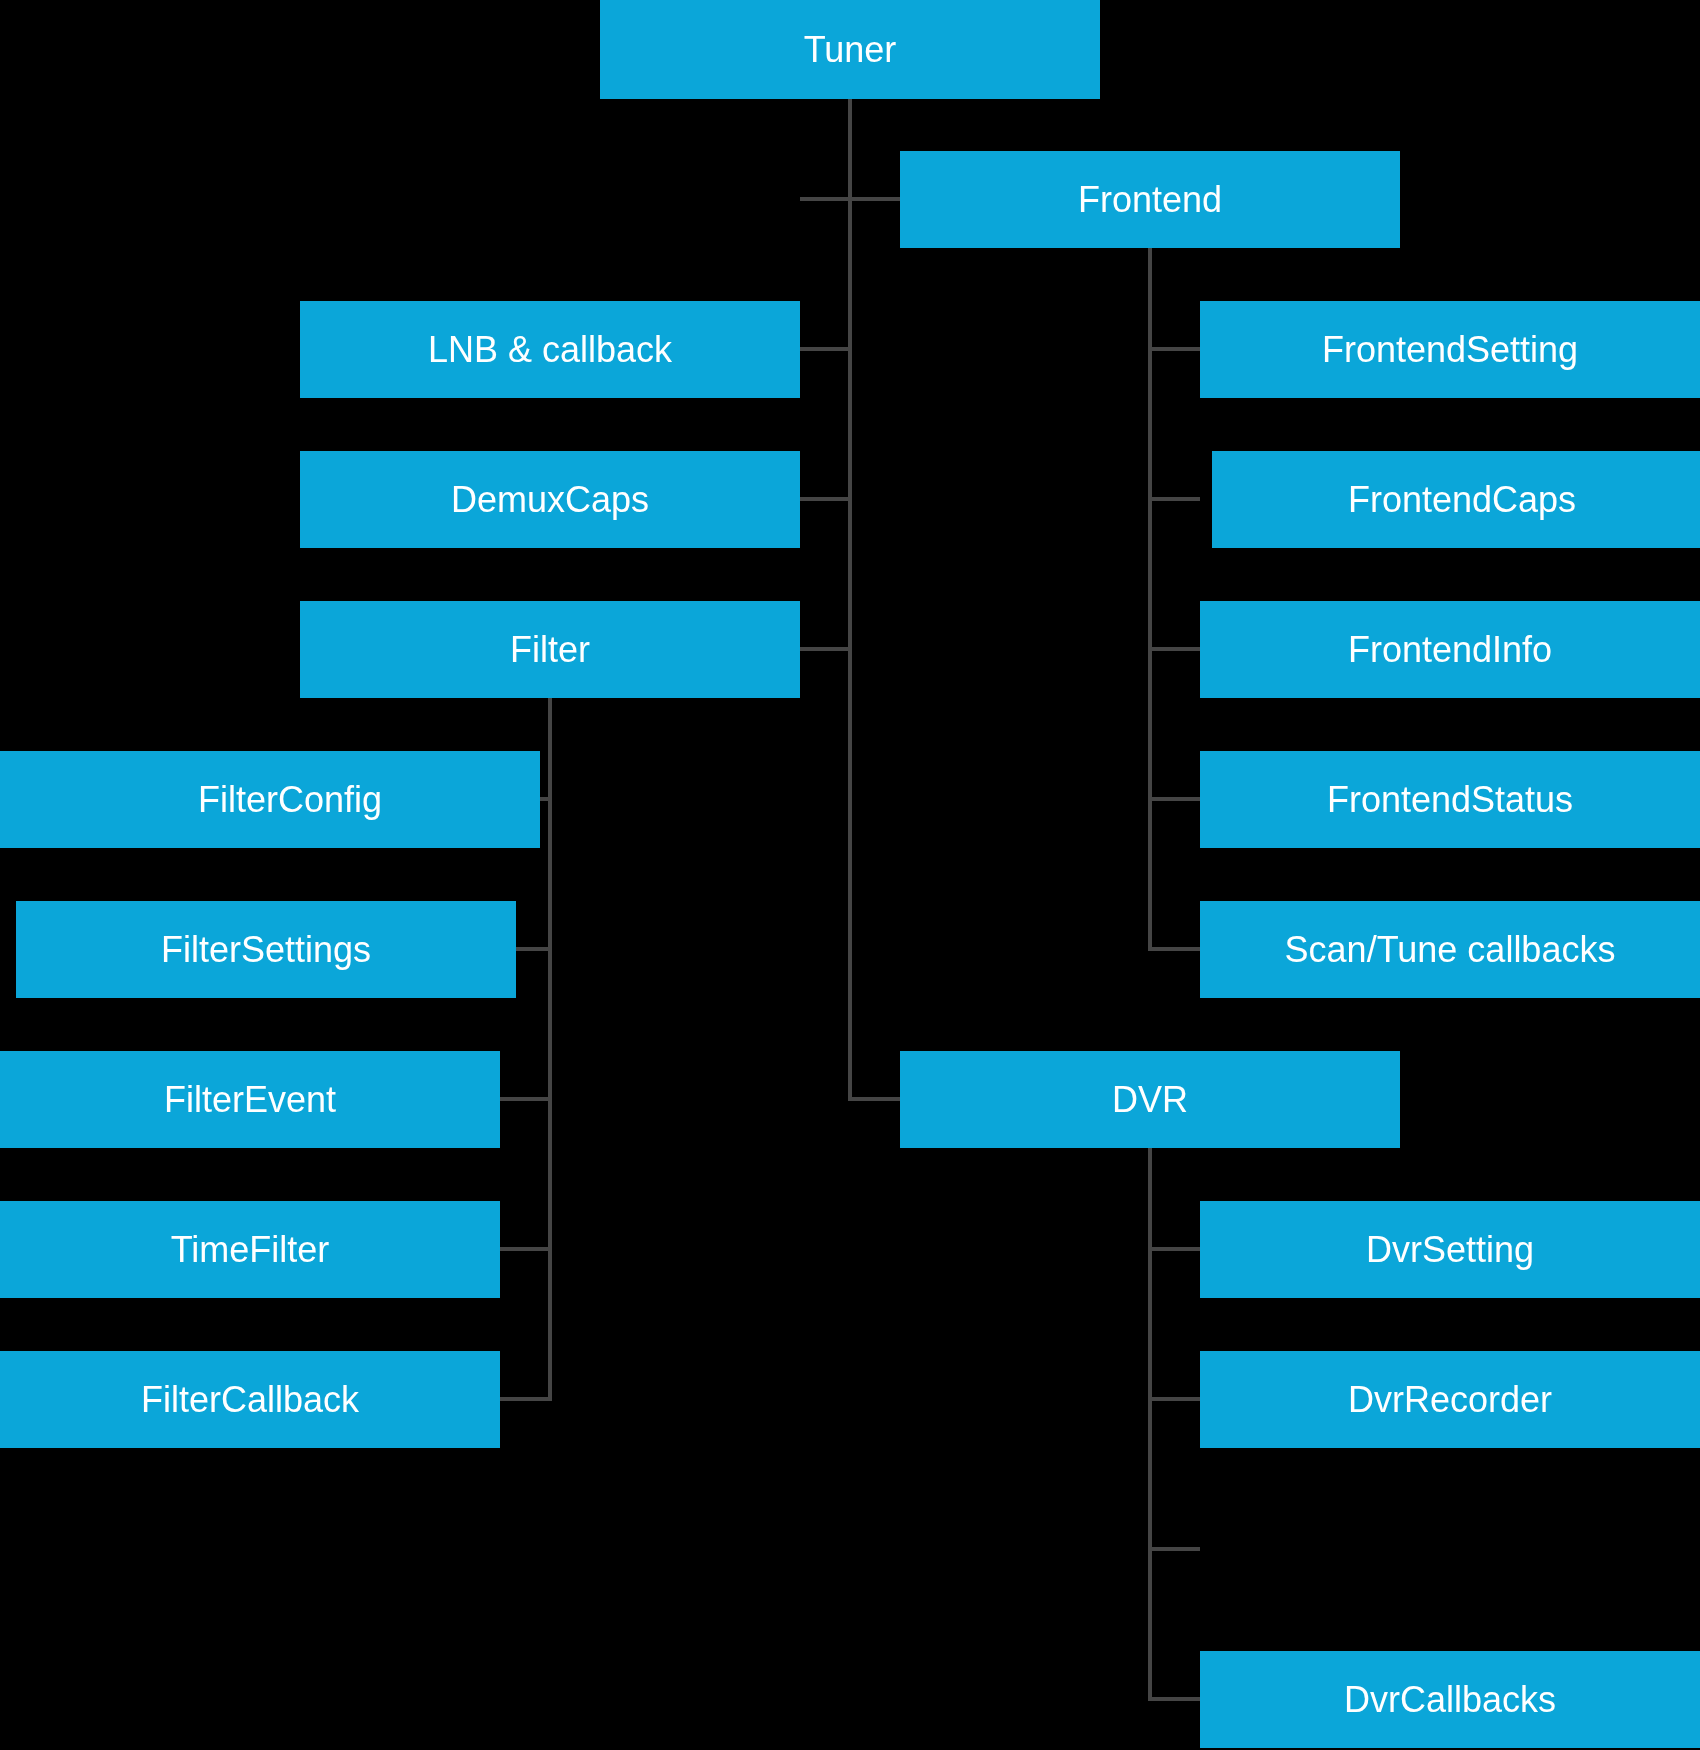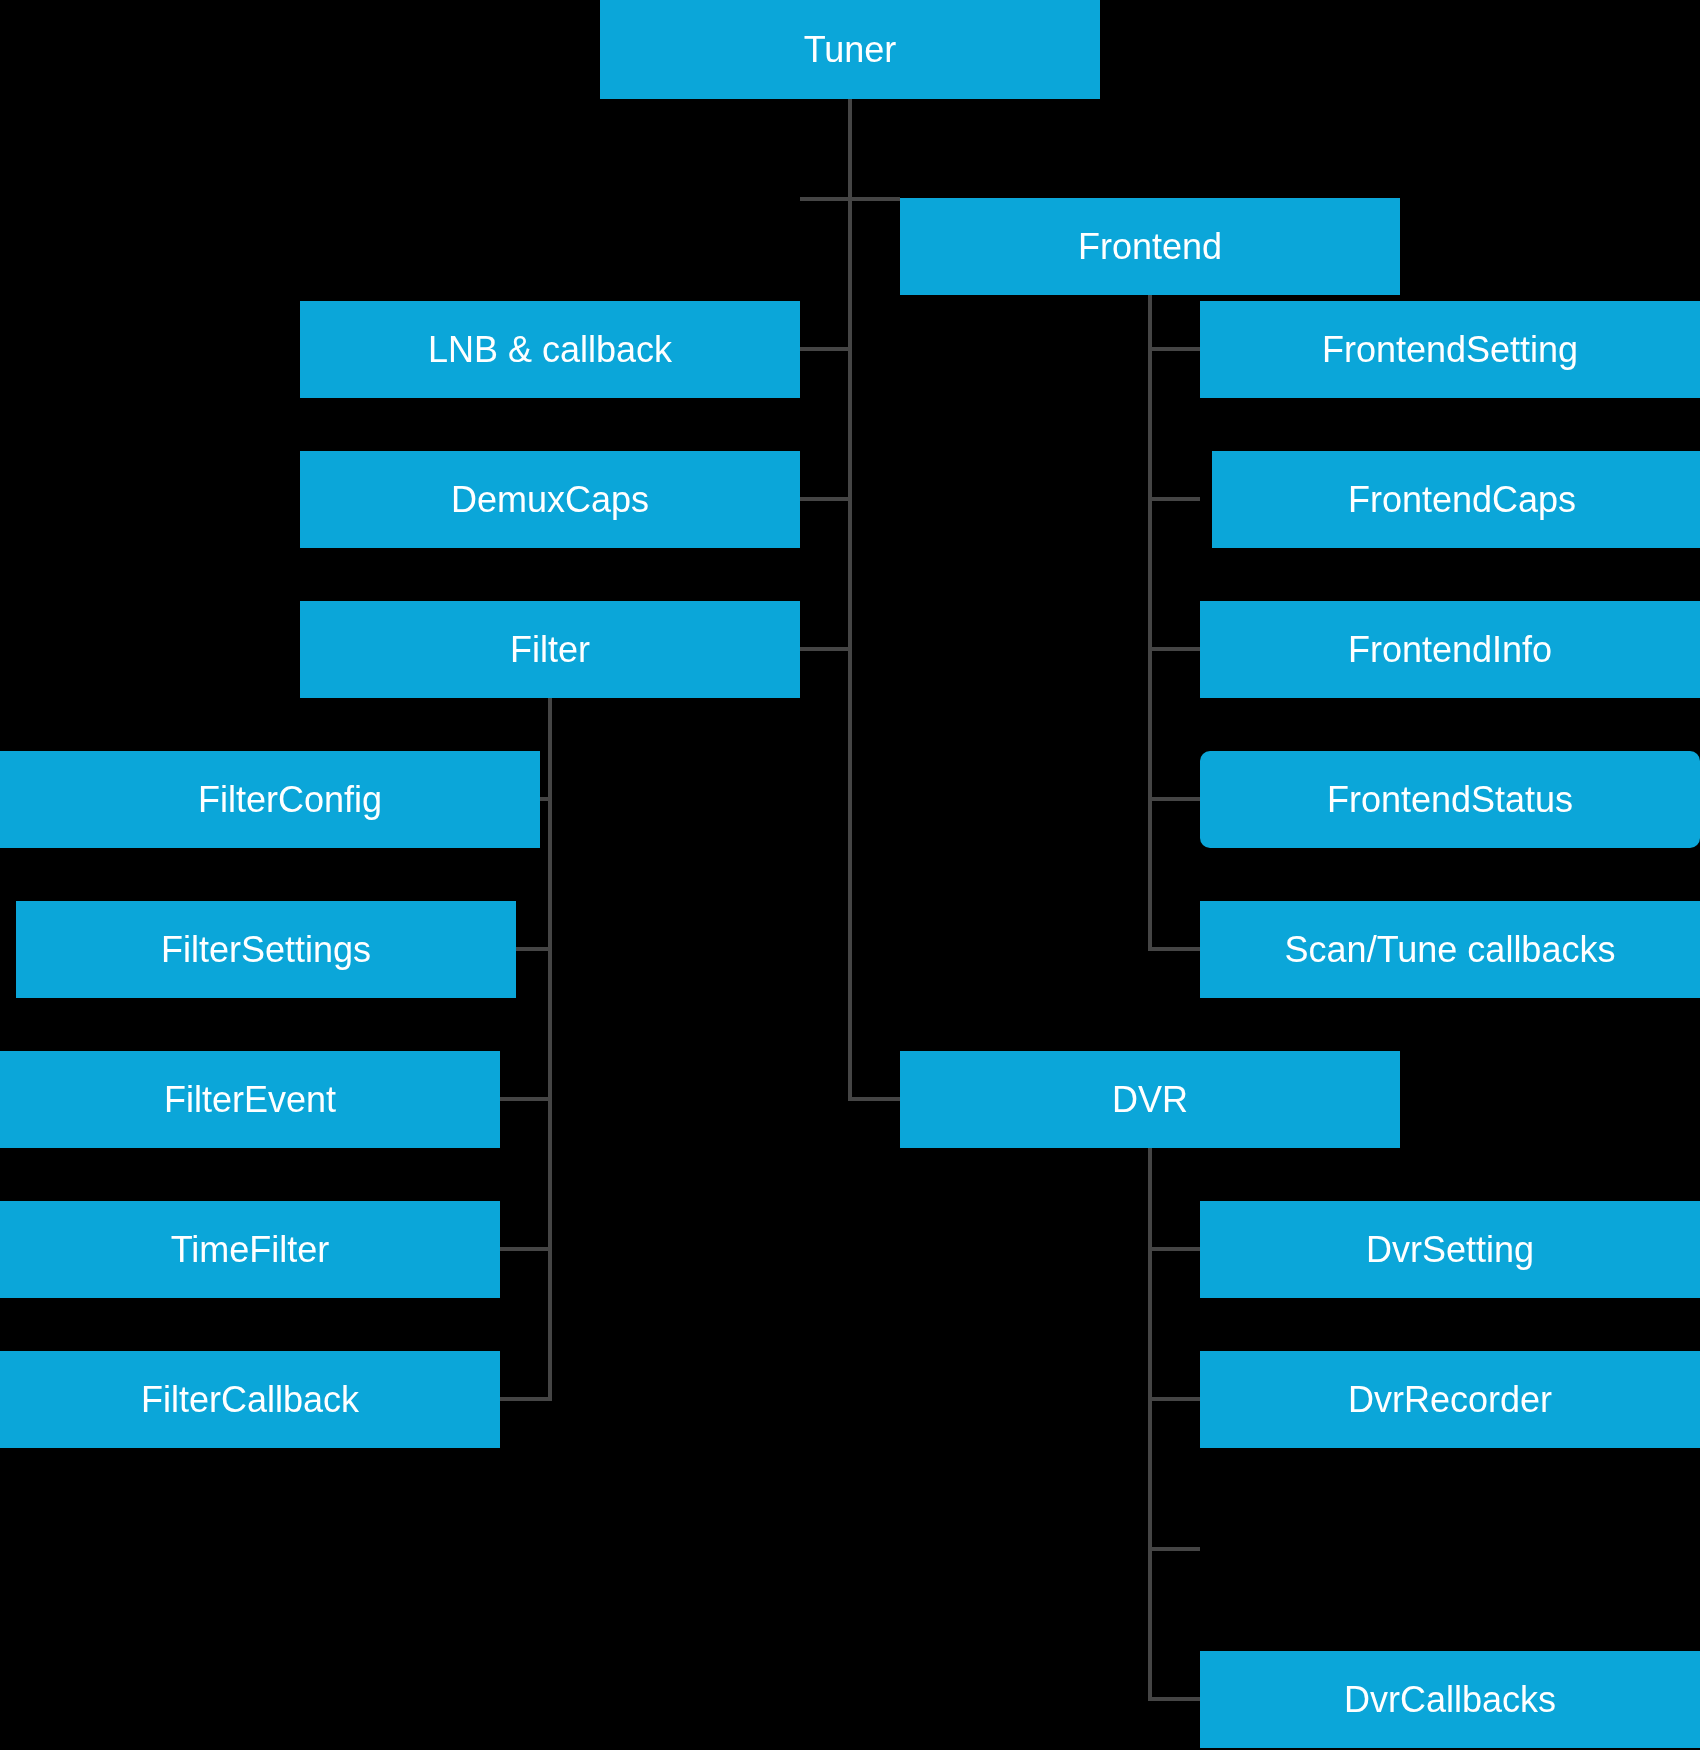--- a/index.html
+++ b/index.html
@@ -68,25 +68,25 @@
   <div class="box" style="left:300px;top:301px;">LNB &amp; callback</div>
   <div class="box" style="left:300px;top:451px;">DemuxCaps</div>
   <div class="box" style="left:300px;top:601px;">Filter</div>
 
   <div class="box" style="left:0px;top:751px;padding-left:40px;">FilterConfig</div>
   <div class="box" style="left:16px;top:901px;">FilterSettings</div>
   <div class="box" style="left:0px;top:1051px;">FilterEvent</div>
   <div class="box" style="left:0px;top:1351px;">FilterCallback</div>
   <div class="box" style="left:0px;top:1201px;">TimeFilter</div>
 
-  <div class="box" style="left:900px;top:151px;margin-top:47px;">Frontend</div>
+  <div class="box" style="left:900px;top:151px;">Frontend</div>
   <div class="box" style="left:1200px;top:301px;">FrontendSetting</div>
   <div class="box" style="left:1200px;top:451px;margin-left:12px;">FrontendCaps</div>
   <div class="box" style="left:1200px;top:601px;">FrontendInfo</div>
-  <div class="box" style="left:1200px;top:751px;border-radius:10px;">FrontendStatus</div>
+  <div class="box" style="left:1200px;top:751px;">FrontendStatus</div>
   <div class="box" style="left:1200px;top:901px;">Scan/Tune callbacks</div>
 
   <div class="box" style="left:900px;top:1051px;">DVR</div>
   <div class="box" style="left:1200px;top:1201px;">DvrSetting</div>
   <div class="box" style="left:1200px;top:1351px;">DvrRecorder</div>
   <div class="box" style="left:1200px;top:1651px;">DvrCallbacks</div>
 
 </div>
 
 </body></html>

